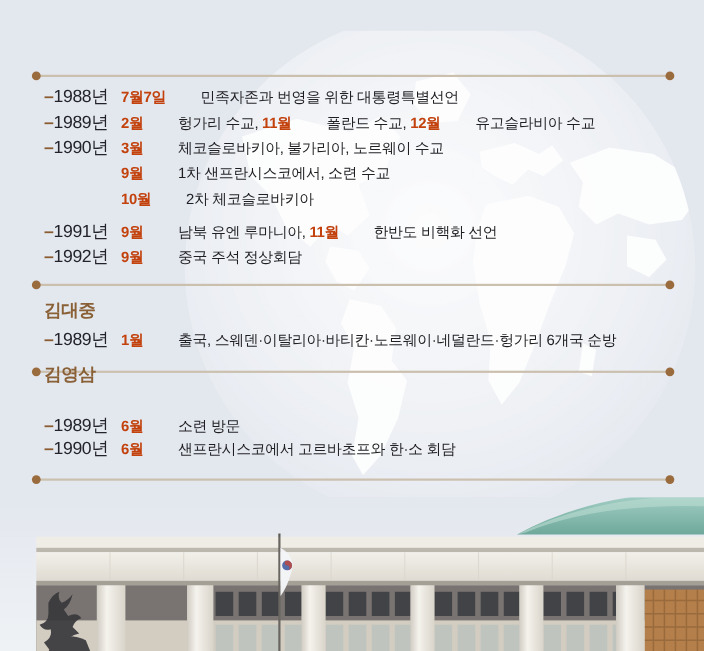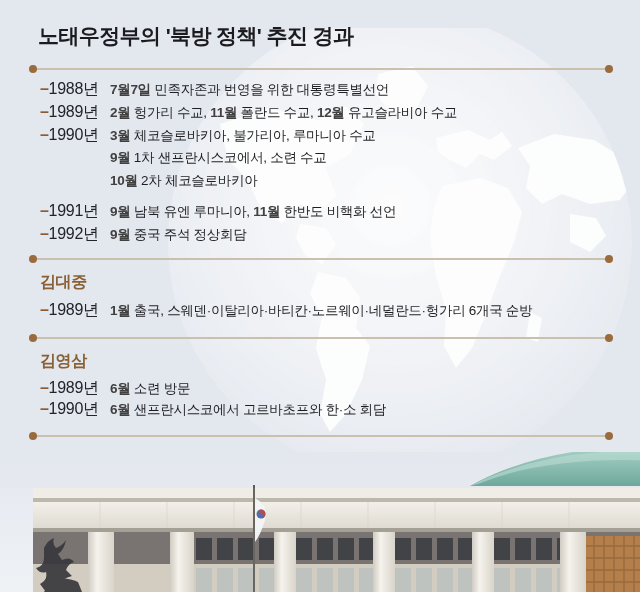--- a/index.html
+++ b/index.html
@@ -82,24 +82,24 @@
   }
   .year {
     display: inline-block;
     width: 70px;
     color: #23232a;
     font-size: 16px;
   }
   .year .dash { color: #8a5a30; font-weight: bold; }
   .year.blank { width: 70px; }
   .mon {
-    color: #404040;
+    color: #c2410c;
     font-weight: bold;
   }
-  .txt { color: #1f1f23; }
+  .txt { color: #1f1f23; padding-left: 28px; }
 
   
   .sect {
     position: absolute;
     left: 40px;
     z-index: 3;
     font-size: 16px;
     font-weight: bold;
     color: #8a6136;
     letter-spacing: -0.4px;
@@ -150,38 +150,37 @@
         <path d="M292 158 L330 150 L358 160 L372 184 L364 214 L350 248 L336 286 L322 320 L306 340 L294 318 L296 282 L286 248 L280 210 L284 180 Z"></path>
 
         <path d="M368 120 L404 106 L444 112 L470 128 L486 150 L470 172 L440 176 L412 166 L392 176 L376 160 L380 138 Z"></path>
         <path d="M420 186 L446 190 L456 208 L440 224 L420 214 Z"></path>
 
         <path d="M380 284 L392 290 L388 314 L376 310 Z"></path>
       </g>
     </svg>
   </div>
 
-  <div class="title">노태우정부의 '북방 정책' 추진 경과</div>
 
   <div class="rule r1"></div>
   <div class="rule r2"></div>
   <div class="rule r3"></div>
   <div class="rule r4"></div>
 
   <div class="rows">
     <div class="row" style="top:82px">
       <span class="year"><span class="dash">–</span><span>1988년</span></span><span class="mon">7월7일</span><span class="txt"> 민족자존과 번영을 위한 대통령특별선언</span>
     </div>
 
     <div class="row" style="top:105px">
       <span class="year"><span class="dash">–</span><span>1989년</span></span><span class="mon">2월</span><span class="txt"> 헝가리 수교,  </span><span class="mon">11월</span><span class="txt"> 폴란드 수교, </span><span class="mon">12월</span><span class="txt"> 유고슬라비아 수교</span>
     </div>
 
     <div class="row" style="top:128px">
-      <span class="year"><span class="dash">–</span><span>1990년</span></span><span class="mon">3월</span><span class="txt"> 체코슬로바키아, 불가리아, 루마니아 수교</span>
+      <span class="year"><span class="dash">–</span><span>1990년</span></span><span class="mon">3월</span><span class="txt"> 체코슬로바키아, 불가리아, 노르웨이 수교</span>
     </div>
 
     <div class="row" style="top:151px">
       <span class="year blank"></span><span class="mon">9월</span><span class="txt"> 1차 샌프란시스코에서, 소련 수교</span>
     </div>
 
     <div class="row" style="top:174px">
       <span class="year blank"></span><span class="mon">10월</span><span class="txt"> 2차 체코슬로바키아</span>
     </div>
 
@@ -194,21 +193,21 @@
     </div>
   </div>
 
   <div class="sect" style="top:272px">김대중</div>
   <div class="rows">
     <div class="row" style="top:303px">
       <span class="year"><span class="dash">–</span><span>1989년</span></span><span class="mon">1월</span><span class="txt"> 출국, 스웨덴·이탈리아·바티칸·노르웨이·네덜란드·헝가리 6개국 순방</span>
     </div>
   </div>
 
-  <div class="sect" style="top:351px">김영삼</div>
+  <div class="sect" style="top:330px">김영삼</div>
   <div class="rows">
     <div class="row" style="top:381px">
       <span class="year"><span class="dash">–</span><span>1989년</span></span><span class="mon">6월</span><span class="txt"> 소련 방문</span>
     </div>
     <div class="row" style="top:402px">
       <span class="year"><span class="dash">–</span><span>1990년</span></span><span class="mon">6월</span><span class="txt"> 샌프란시스코에서 고르바초프와 한·소 회담</span>
     </div>
   </div>
 
   <div class="photo">

